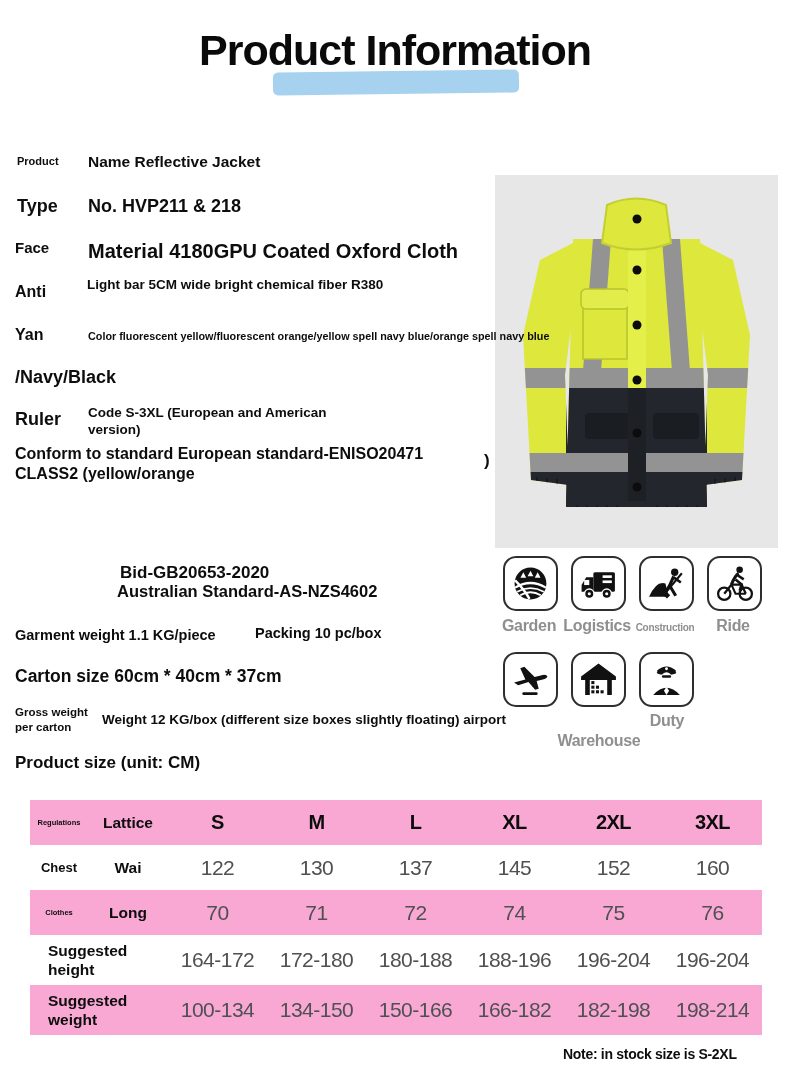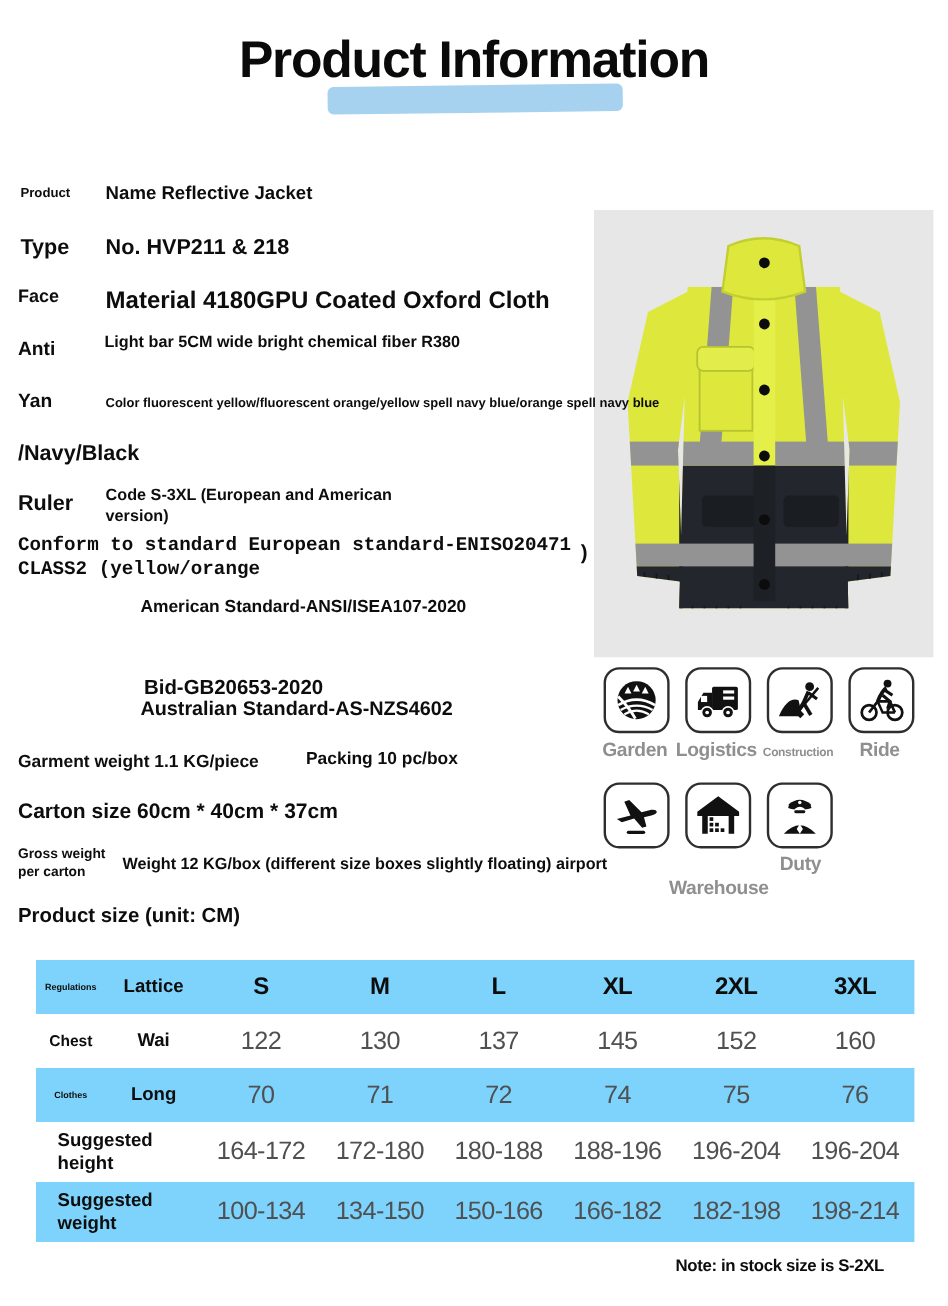--- a/index.html
+++ b/index.html
@@ -23,21 +23,21 @@
   .s-type-v{left:88px;top:195px;font-size:18px;}
   .s-face-l{left:15px;top:239px;font-size:15px;}
   .s-face-v{left:88px;top:239px;font-size:20px;}
   .s-anti-l{left:15px;top:282px;font-size:16px;}
   .s-anti-v{left:57px;top:277px;font-size:13.5px;margin-left:30px;}
   .s-yan-l{left:15px;top:325px;font-size:16px;}
   .s-yan-v{left:88px;top:330px;font-size:10.8px;}
   .s-navy{left:15px;top:366px;font-size:18px;}
   .s-ruler-l{left:15px;top:408px;font-size:18px;}
   .s-ruler-v{left:88px;top:405px;font-size:13.5px;width:272px;}
-  .s-conform{left:15px;top:444px;font-size:16px;width:470px;font-family:Liberation Mono, monospace;}
+  .s-conform{left:15px;top:444px;font-size:16px;width:470px;}
   .s-paren{left:484px;top:450px;font-size:17px;}
   .s-american{left:117px;top:497px;font-size:14.5px;}
   .s-bid{left:120px;top:562px;font-size:17px;}
   .s-australian{left:117px;top:581px;font-size:16.5px;}
   .s-garment{left:15px;top:626px;font-size:14.5px;}
   .s-packing{left:255px;top:624px;font-size:14.5px;}
   .s-carton{left:15px;top:666px;font-size:17.5px;}
   .s-gross-l{left:15px;top:705px;font-size:11.5px;width:90px;line-height:1.3;}
   .s-gross-v{left:102px;top:712px;font-size:13.5px;}
   .s-prodsize{left:15px;top:752px;font-size:17px;}
@@ -51,21 +51,21 @@
   }
   .icon-box svg{width:41px;height:41px;}
   .icon-label{
     position:absolute;width:110px;text-align:center;font-weight:700;
     color:#8f8f8f;font-size:16px;z-index:3;letter-spacing:-0.3px;
   }
   .icon-label.small{font-size:10px;}
   
   .sizetable{position:absolute;left:30px;top:800px;width:732px;z-index:3;}
   .trow{display:grid;grid-template-columns:58px 80px repeat(6,1fr);align-items:center;}
-  .trow.gray{background:#7dd3fc;}
+  .trow.gray{background:#f9a8d4;}
   .h45{height:45px;} .h50{height:50px;}
   .cell{ text-align:center;}
   .tiny-lbl{font-size:7.5px;font-weight:700;text-align:center;}
   .tiny-lbl.chest{font-size:13px;text-align:center;}
   .bold-lbl{font-size:15.5px;font-weight:700;text-align:center;}
   .col-h{font-size:20px;font-weight:700;text-align:center;letter-spacing:-0.5px;}
   .val{font-size:21px;color:#4f5052;text-align:center;letter-spacing:-0.5px;}
   .span-lbl{grid-column:1 / span 2;font-size:15.5px;font-weight:700;padding-left:18px;line-height:1.25;}
   
   .note{position:absolute;left:563px;top:1046px;font-size:14px;font-weight:700;z-index:3;letter-spacing:-0.3px;}
@@ -96,21 +96,20 @@
   <div class="spec s-yan-v">Color fluorescent yellow/fluorescent orange/yellow spell navy blue/orange spell navy blue</div>
 
   <div class="spec s-navy">/Navy/Black</div>
 
   <div class="spec s-ruler-l">Ruler</div>
   <div class="spec s-ruler-v wrap">Code S-3XL (European and American version)</div>
 
   <div class="spec s-conform wrap">Conform to standard European standard-ENISO20471 CLASS2 (yellow/orange</div>
   <div class="spec s-paren">)</div>
 
-  <div class="spec s-american">American Standard-ANSI/ISEA107-2020</div>
   <div class="spec s-bid">Bid-GB20653-2020</div>
   <div class="spec s-australian">Australian Standard-AS-NZS4602</div>
 
   <div class="spec s-garment">Garment weight 1.1 KG/piece</div>
   <div class="spec s-packing">Packing 10 pc/box</div>
 
   <div class="spec s-carton">Carton size 60cm * 40cm * 37cm</div>
 
   <div class="spec s-gross-l wrap">Gross weight per carton</div>
   <div class="spec s-gross-v">Weight 12 KG/box (different size boxes slightly floating) airport</div>

